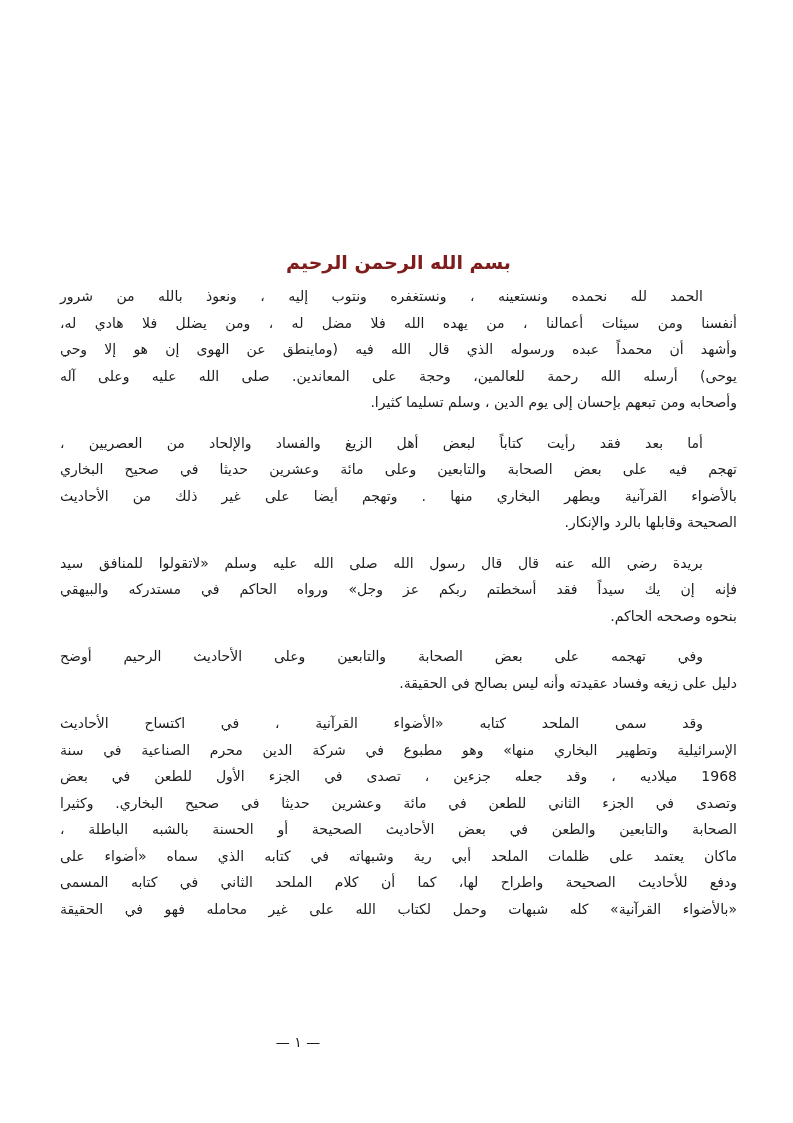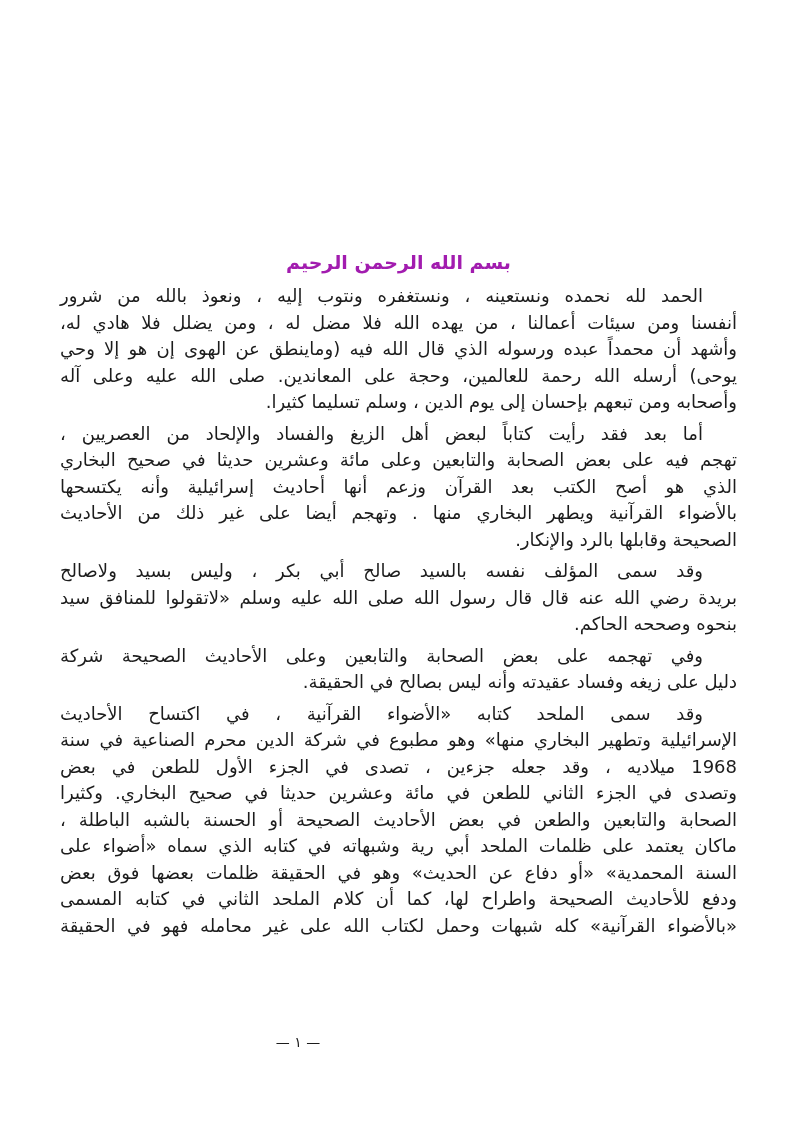--- a/index.html
+++ b/index.html
@@ -23,32 +23,32 @@
     width: 677px;
     direction: rtl;
   }
   .basmala {
     font-size: 19px;
     font-weight: bold;
     text-align: center;
     line-height: 32px;
     margin: 0 0 5px 0;
     letter-spacing: 0;
-    color: #a21caf;
+    color: #7f1d1d;
   }
   .para {
     margin: 0;
     padding: 0;
   }
   .para + .para {
-    margin-top: 5px;
+    margin-top: 14px;
   }
   .line {
     direction: rtl;
-    font-size: 18px;
+    font-size: 14px;
     line-height: 26.5px;
     text-align: justify;
     text-align-last: justify;
     text-justify: inter-word;
     white-space: nowrap;
   }
   
   .para .line:first-child {
     text-indent: 34px;
   }
@@ -79,44 +79,42 @@
       <div class="line">الحمد لله نحمده ونستعينه ، ونستغفره ونتوب إليه ، ونعوذ بالله من شرور</div>
       <div class="line">أنفسنا ومن سيئات أعمالنا ، من يهده الله فلا مضل له ، ومن يضلل فلا هادي له،</div>
       <div class="line">وأشهد أن محمداً عبده ورسوله الذي قال الله فيه (وماينطق عن الهوى إن هو إلا وحي</div>
       <div class="line">يوحى) أرسله الله رحمة للعالمين، وحجة على المعاندين. صلى الله عليه وعلى آله</div>
       <div class="line">وأصحابه ومن تبعهم بإحسان إلى يوم الدين ، وسلم تسليما كثيرا.</div>
     </div>
 
     <div class="para closed">
       <div class="line">أما بعد فقد رأيت كتاباً لبعض أهل الزيغ والفساد والإلحاد من العصريين ،</div>
       <div class="line">تهجم فيه على بعض الصحابة والتابعين وعلى مائة وعشرين حديثا في صحيح البخاري</div>
-      <div class="line">الذي هو أصح الكتب بعد القرآن وزعم أنها أحاديث إسرائيلية وأنه يكتسحها</div>
       <div class="line">بالأضواء القرآنية ويطهر البخاري منها . وتهجم أيضا على غير ذلك من الأحاديث</div>
       <div class="line">الصحيحة وقابلها بالرد والإنكار.</div>
     </div>
 
     <div class="para closed">
-      <div class="line">وقد سمى المؤلف نفسه بالسيد صالح أبي بكر ، وليس بسيد ولاصالح</div>
       <div class="line">بريدة رضي الله عنه قال قال رسول الله صلى الله عليه وسلم «لاتقولوا للمنافق سيد</div>
+      <div class="line">فإنه إن يك سيداً فقد أسخطتم ربكم عز وجل» ورواه الحاكم في مستدركه والبيهقي</div>
       <div class="line">بنحوه وصححه الحاكم.</div>
     </div>
 
     <div class="para closed">
-      <div class="line">وفي تهجمه على بعض الصحابة والتابعين وعلى الأحاديث الصحيحة شركة</div>
+      <div class="line">وفي تهجمه على بعض الصحابة والتابعين وعلى الأحاديث الرحيم أوضح</div>
       <div class="line">دليل على زيغه وفساد عقيدته وأنه ليس بصالح في الحقيقة.</div>
     </div>
 
     <div class="para">
       <div class="line">وقد سمى الملحد كتابه «الأضواء القرآنية ، في اكتساح الأحاديث</div>
       <div class="line">الإسرائيلية وتطهير البخاري منها» وهو مطبوع في شركة الدين محرم الصناعية في سنة</div>
       <div class="line">1968 ميلاديه ، وقد جعله جزءين ، تصدى في الجزء الأول للطعن في بعض</div>
       <div class="line">وتصدى في الجزء الثاني للطعن في مائة وعشرين حديثا في صحيح البخاري. وكثيرا</div>
       <div class="line">الصحابة والتابعين والطعن في بعض الأحاديث الصحيحة أو الحسنة بالشبه الباطلة ،</div>
       <div class="line">ماكان يعتمد على ظلمات الملحد أبي رية وشبهاته في كتابه الذي سماه «أضواء على</div>
-      <div class="line">السنة المحمدية» «أو دفاع عن الحديث» وهو في الحقيقة ظلمات بعضها فوق بعض</div>
       <div class="line">ودفع للأحاديث الصحيحة واطراح لها، كما أن كلام الملحد الثاني في كتابه المسمى</div>
       <div class="line">«بالأضواء القرآنية» كله شبهات وحمل لكتاب الله على غير محامله فهو في الحقيقة</div>
     </div>
 
   </div>
 
   <div class="page-number">— ١ —</div>
 </div>
 
 </body></html>

